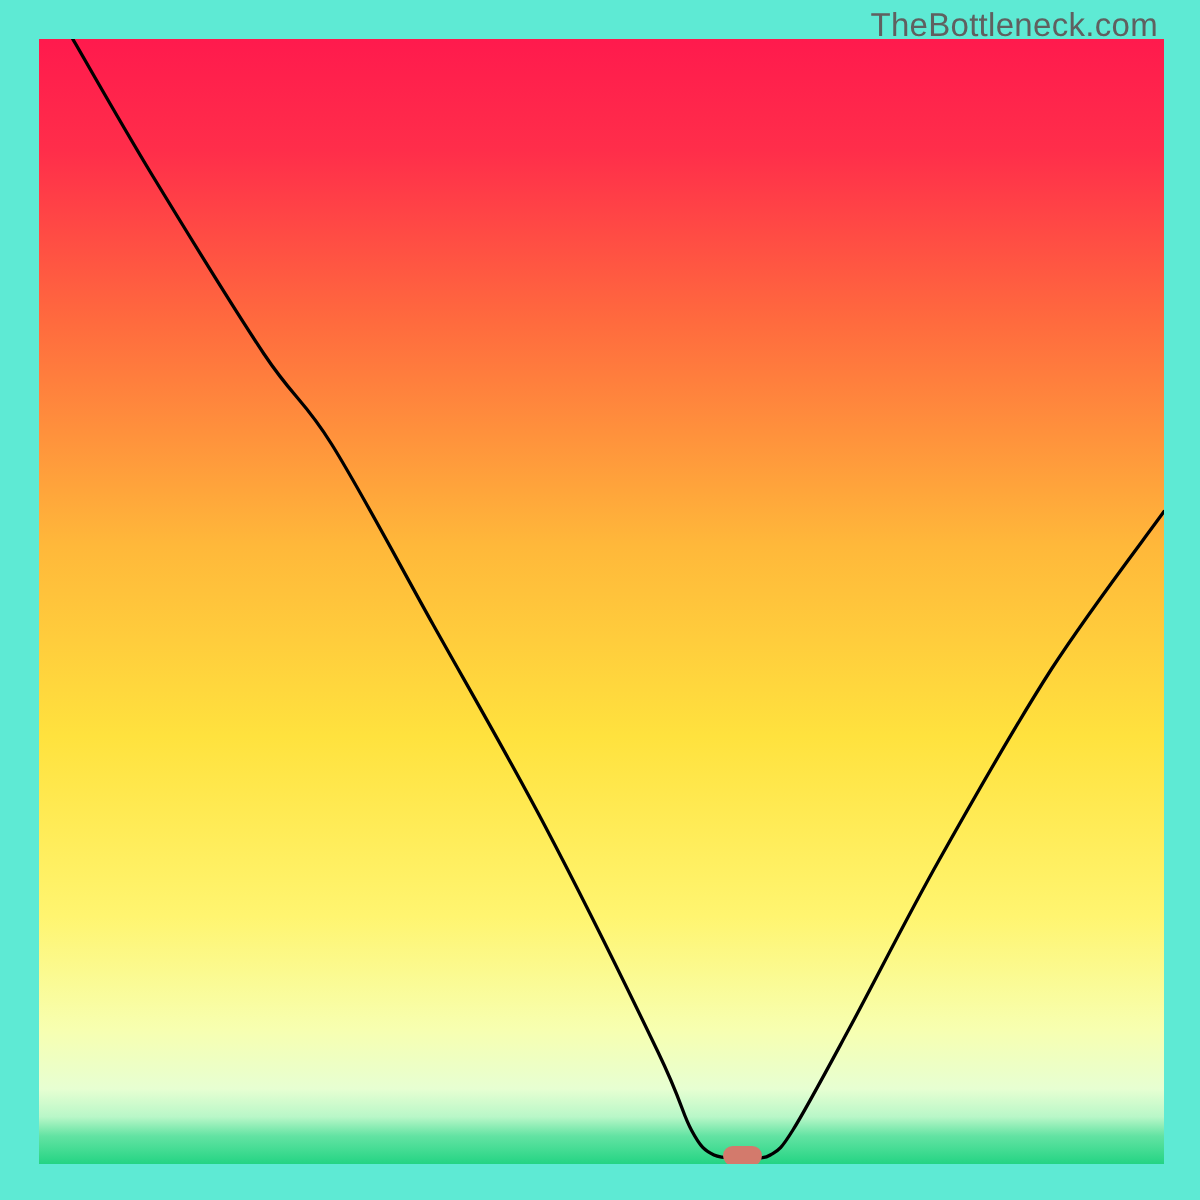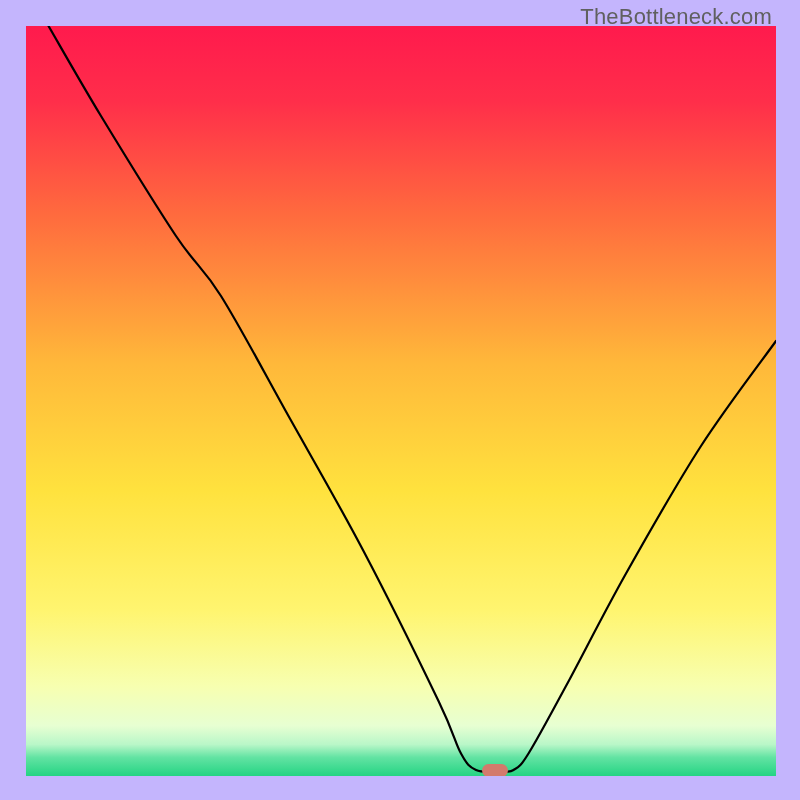--- a/index.html
+++ b/index.html
@@ -7,21 +7,21 @@
     padding: 0;
     width: 800px;
     height: 800px;
     background: #000;
     overflow: hidden;
   }
   .frame {
     position: relative;
     width: 800px;
     height: 800px;
-    background: #c4b5fd;
+    background: #5eead4;
   }
   .plot-area {
     position: absolute;
     left: 26px;
     top: 26px;
     width: 750px;
     height: 750px;
     overflow: hidden;
   }
   .watermark {

